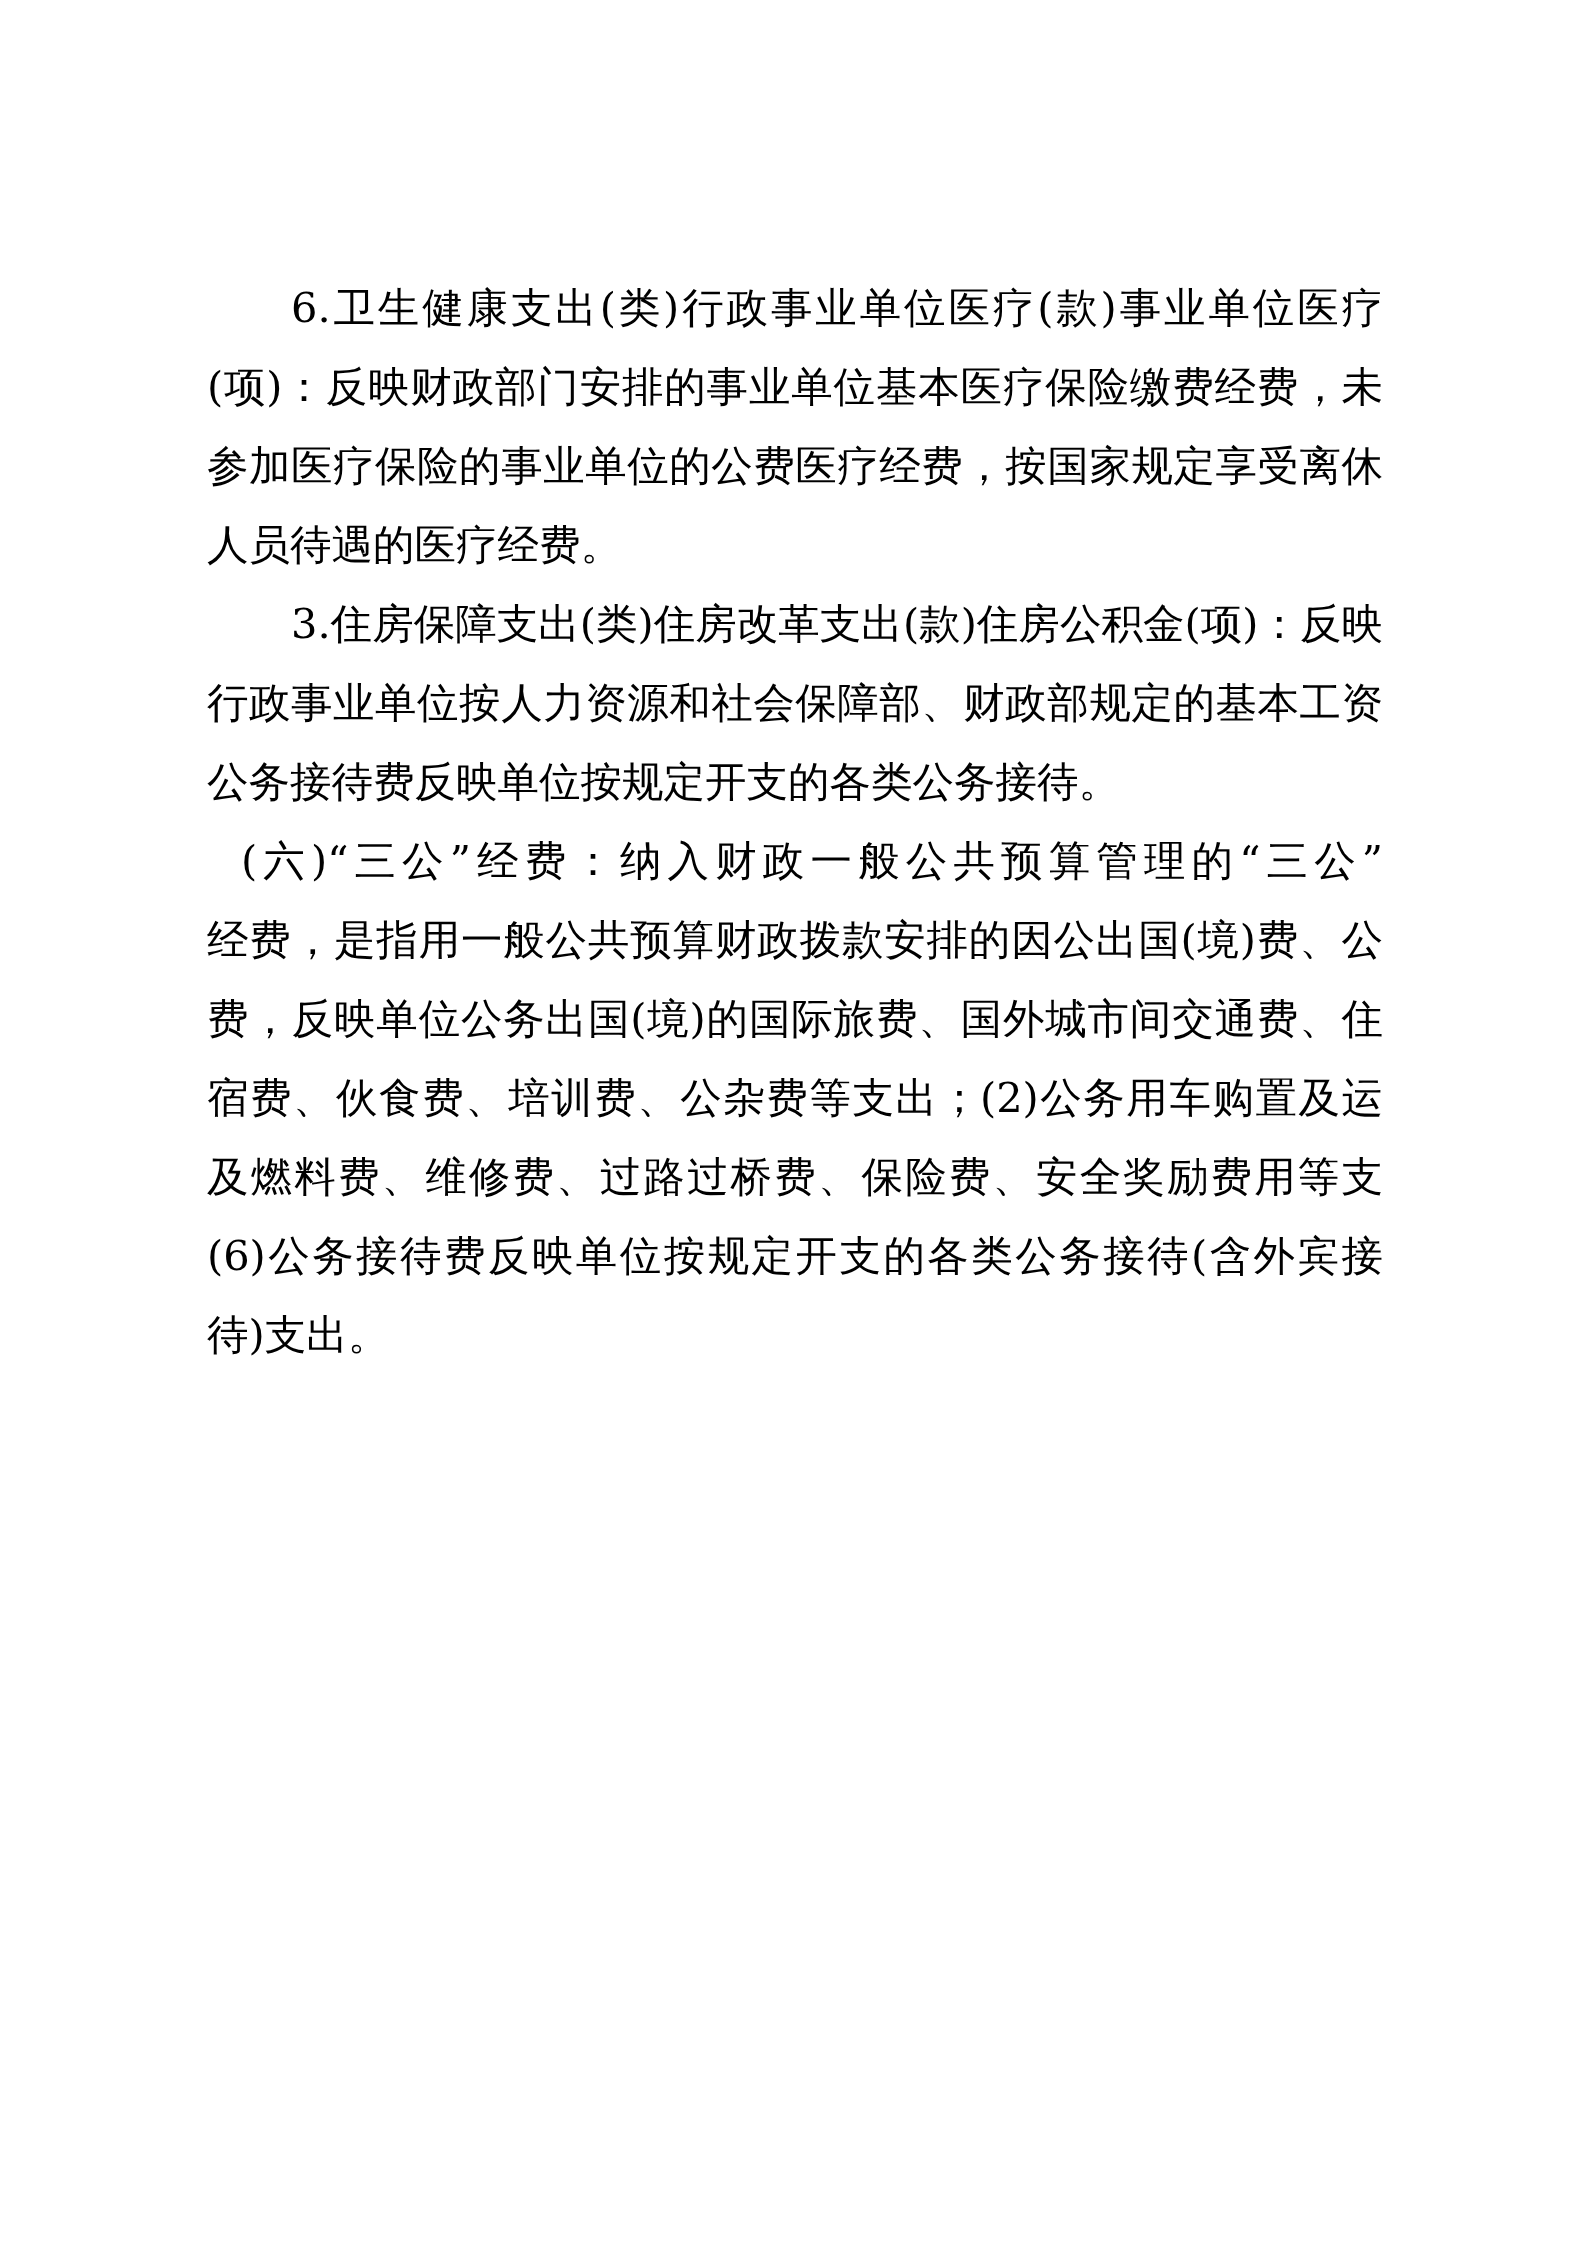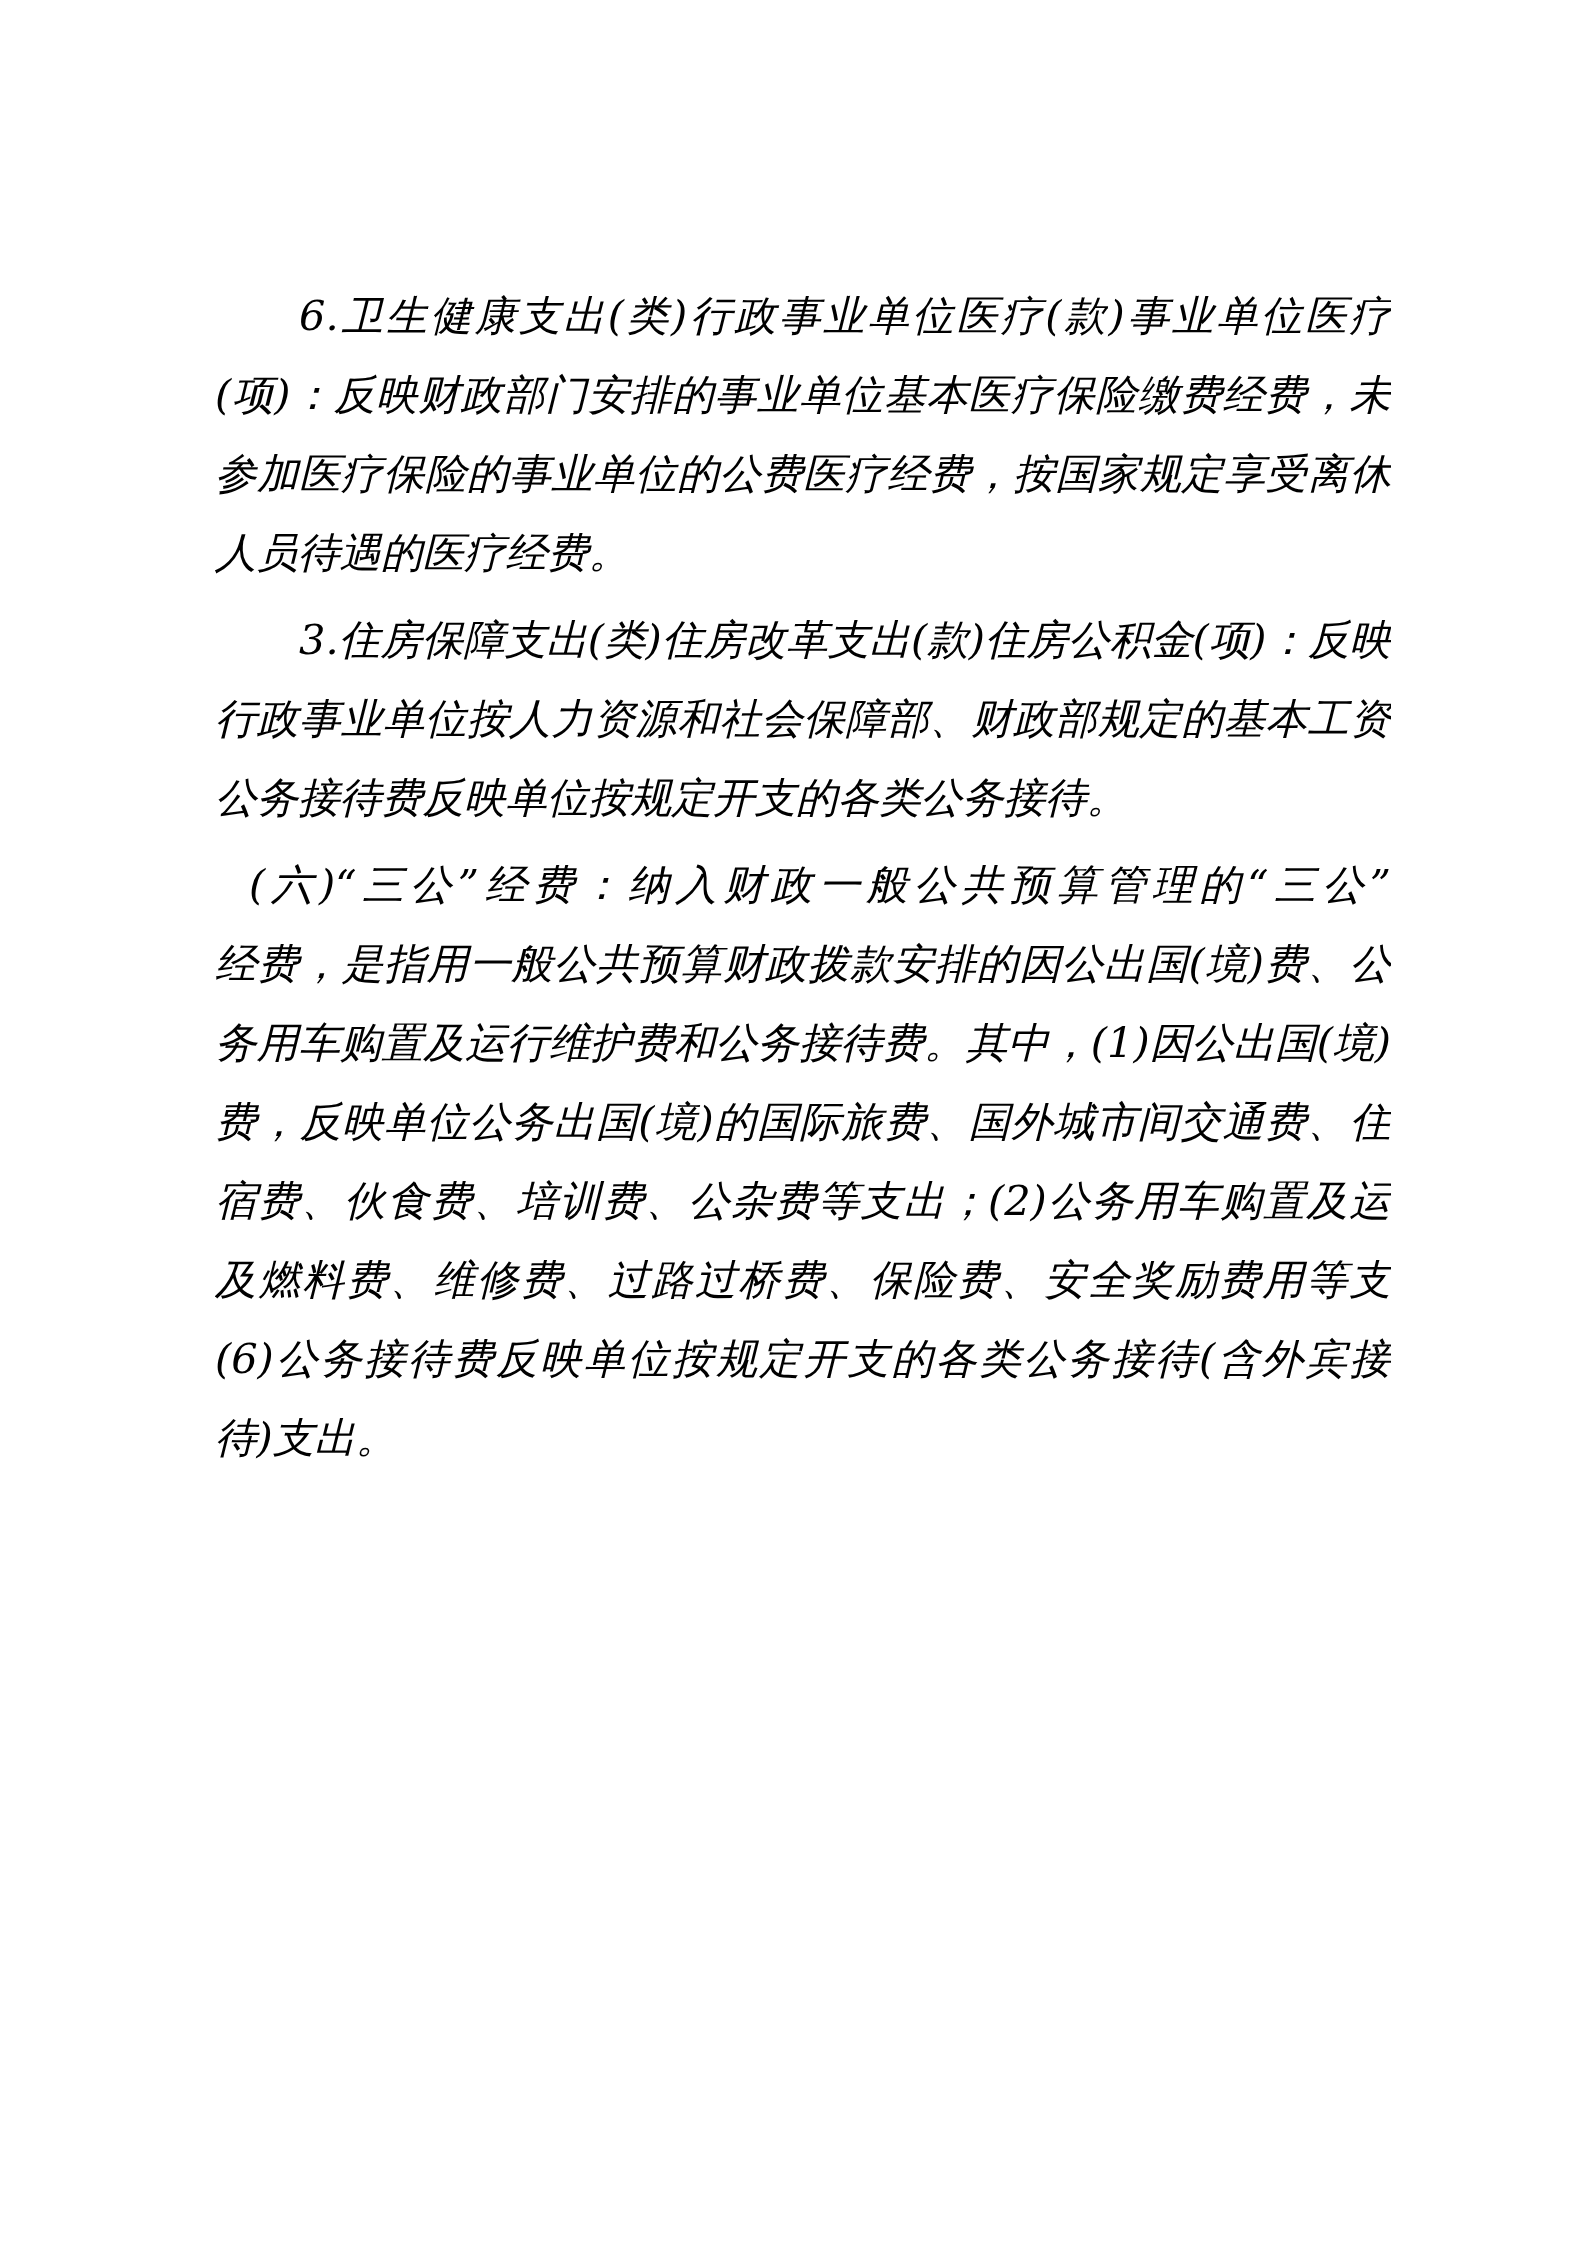--- a/index.html
+++ b/index.html
@@ -22,23 +22,22 @@
     background: var(--page-bg);
     overflow: hidden;
   }
   .doc-body {
     position: absolute;
     left: 207px;
     top: 268px;
     width: 1176px;
   }
   .para {
-    margin: 8px;
+    margin: 0;
     padding: 0;
-    font-style: italic;
   }
   .line {
     width: 1176px;
     height: 79px;
     line-height: 79px;
     overflow: hidden;
     font-family: "DejaVu Serif", "Liberation Serif", serif;
     font-size: 41.5px;
     color: var(--text-color);
     text-align: justify;
@@ -68,21 +67,20 @@
         <div class="line para-end">人员待遇的医疗经费。</div>
       </div>
       <div class="para">
         <div class="line indent-two-char">3.住房保障支出(类)住房改革支出(款)住房公积金(项)：反映</div>
         <div class="line">行政事业单位按人力资源和社会保障部、财政部规定的基本工资</div>
         <div class="line para-end">公务接待费反映单位按规定开支的各类公务接待。</div>
       </div>
       <div class="para">
         <div class="line indent-one-char">(六)“三公”经费：纳入财政一般公共预算管理的“三公”</div>
         <div class="line">经费，是指用一般公共预算财政拨款安排的因公出国(境)费、公</div>
-        <div class="line">务用车购置及运行维护费和公务接待费。其中，(1)因公出国(境)</div>
         <div class="line">费，反映单位公务出国(境)的国际旅费、国外城市间交通费、住</div>
         <div class="line">宿费、伙食费、培训费、公杂费等支出；(2)公务用车购置及运</div>
         <div class="line">及燃料费、维修费、过路过桥费、保险费、安全奖励费用等支出；</div>
         <div class="line">(6)公务接待费反映单位按规定开支的各类公务接待(含外宾接</div>
         <div class="line para-end">待)支出。</div>
       </div>
     </div>
 </div>
 
 </body></html>

